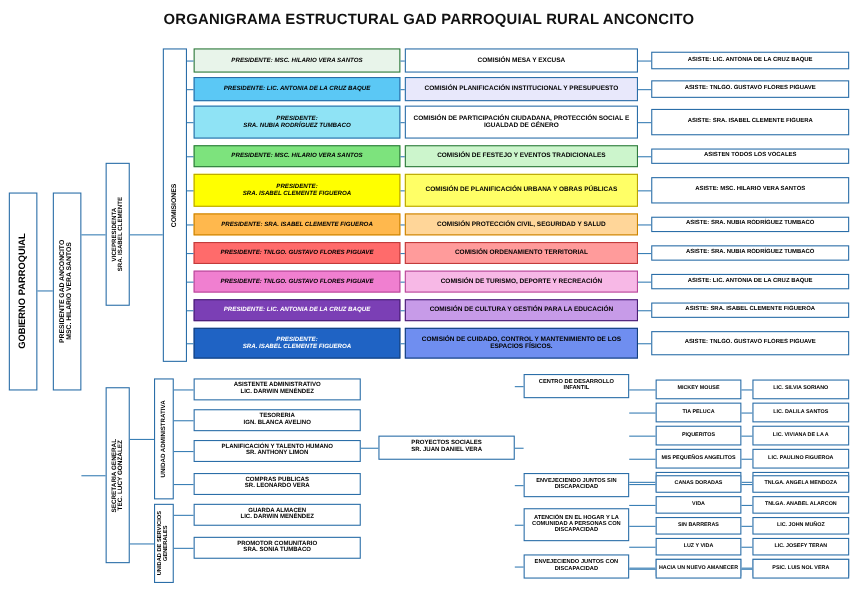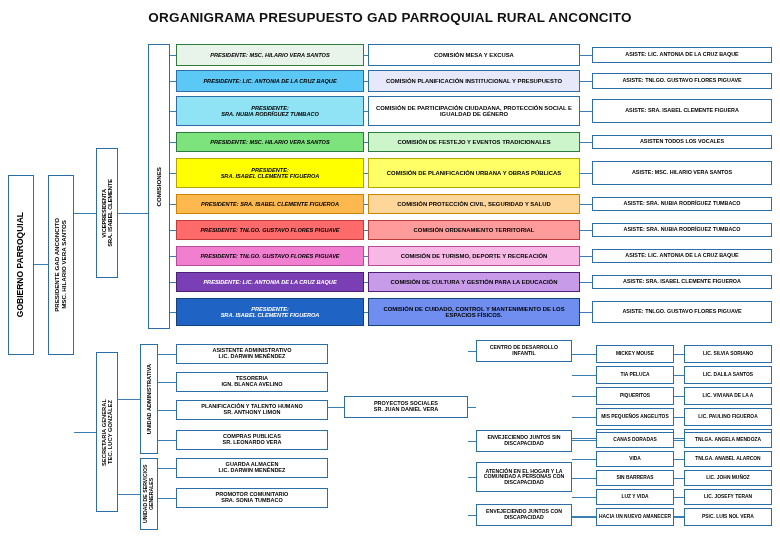--- a/index.html
+++ b/index.html
@@ -37,21 +37,21 @@
     writing-mode:vertical-rl;
     transform:rotate(180deg);
   }
   .ln{position:absolute;background:#3a7fb5;}
   .lnh{height:1px;}
 </style>
 </head>
 <body>
 
 <div id="stage">
-  <div class="title">ORGANIGRAMA PRESUPUESTO GAD PARROQUIAL RURAL ANCONCITO</div>
+  <div class="title">ORGANIGRAMA ESTRUCTURAL GAD PARROQUIAL RURAL ANCONCITO</div>
 <div class="box" style="left: 8px; top: 175px; width: 26px; height: 180px; background: rgb(255, 255, 255); border-color: rgb(43, 110, 168); font-size: 8.5px; font-weight: bold;">
       <span class="vert">GOBIERNO  PARROQUIAL</span>
     </div>
     <div class="box" style="left: 48px; top: 175px; width: 26px; height: 180px; background: rgb(255, 255, 255); border-color: rgb(43, 110, 168); font-size: 6.2px; font-weight: bold;">
       <span class="vert">PRESIDENTE GAD ANCONCITO<br>MSC. HILARIO VERA SANTOS</span>
     </div>
     <div class="box" style="left: 96px; top: 148px; width: 22px; height: 130px; background: rgb(255, 255, 255); border-color: rgb(43, 110, 168); font-size: 5.6px; font-weight: bold;">
       <span class="vert">VICEPRESIDENTA<br>SRA. ISABEL CLEMENTE</span>
     </div>
     <div class="box" style="left: 148px; top: 44px; width: 22px; height: 285px; background: rgb(255, 255, 255); border-color: rgb(43, 110, 168); font-size: 6.2px; font-weight: bold;">

